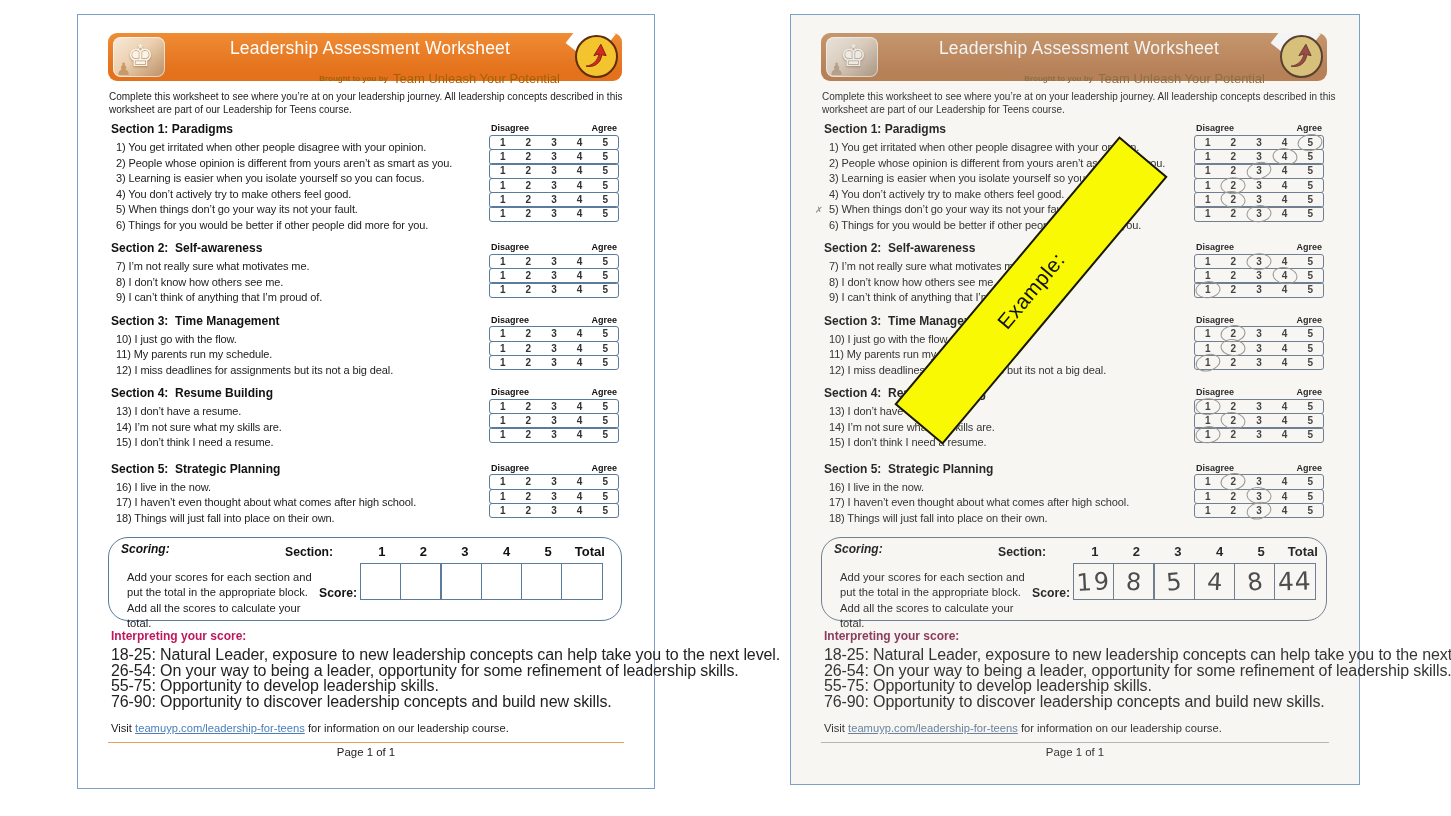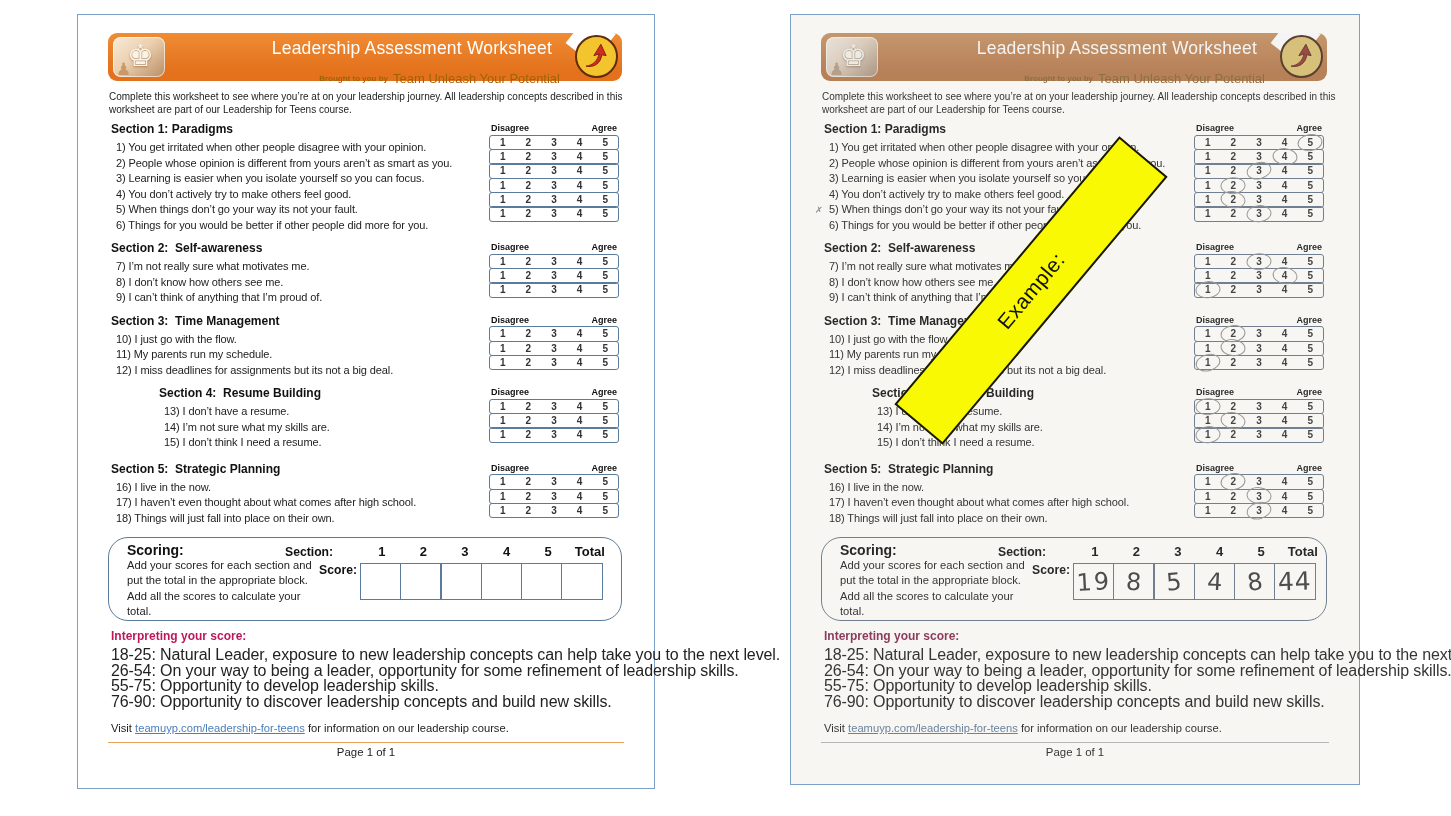--- a/index.html
+++ b/index.html
@@ -13,51 +13,51 @@
   .page--photo .inner{filter:saturate(0.55) contrast(0.82) brightness(1.05);}
 
   
   .header-band{position:relative;margin:18px 32px 0 30px;height:48px;}
   .band-bg{position:absolute;inset:0;background:linear-gradient(180deg,#ef8c34 0%,#e4711c 80%);border-radius:9px;overflow:hidden;}
   .band-notch{position:absolute;right:10px;top:-26px;width:34px;height:52px;background:#fff;transform:rotate(38deg);}
   .chess-thumb{position:absolute;left:5px;top:4px;width:52px;height:40px;border-radius:8px;overflow:hidden;
     background:linear-gradient(140deg,#f8ead9 0%,#ecd0b0 45%,#b98d63 100%);box-shadow:inset 0 0 0 1px rgba(255,255,255,.6);}
   .chess-thumb .king{position:absolute;left:14px;top:1px;font-size:30px;color:#fbf3e8;text-shadow:0 1px 2px rgba(110,70,30,.5);}
   .chess-thumb .pawn{position:absolute;left:3px;bottom:-3px;font-size:17px;color:#c89a6a;}
-  .band-title{position:absolute;left:80px;right:70px;top:5px;text-align:right;color:#fff;font-size:17.5px;letter-spacing:.2px;white-space:nowrap;}
+  .band-title{position:absolute;left:80px;right:70px;top:5px;text-align:center;color:#fff;font-size:17.5px;letter-spacing:.2px;white-space:nowrap;}
   .band-sub{position:absolute;right:62px;top:38px;color:#a16207;white-space:nowrap;font-size:13px;}
   .band-sub .pre{font-size:8px;font-weight:bold;margin-right:5px;vertical-align:2px;}
   .logo{position:absolute;right:4px;top:2px;width:43px;height:43px;border-radius:50%;
         background:#f4c42e;border:2.5px solid #5f2c0c;box-sizing:border-box;}
   .logo svg{position:absolute;inset:2px;}
 
   
   .intro{margin:9px 33px 0 31px;width:520px;font-size:10px;line-height:13px;}
 
   
   .sections{margin:6px 35px 0 33px;}
   .section{position:relative;margin-bottom:8px;}
-  .section:nth-child(4){margin-bottom:11px;margin-left:48px;}
+  .section:nth-child(4){margin-bottom:11px;}
   .sec-title{font-weight:bold;font-size:12px;color:#111;height:18px;white-space:pre;}
   .q{position:relative;font-size:11px;letter-spacing:-0.1px;height:15.5px;line-height:15.5px;white-space:nowrap;padding-left:5px;}
   .x-mark{position:absolute;left:-9px;top:1px;font-size:9px;color:#8a8a8a;transform:rotate(8deg);}
   .rate{position:absolute;top:1px;right:0;width:130px;}
   .rate-head{display:flex;justify-content:space-between;font-size:9px;font-weight:bold;height:13px;padding:0 2px;color:#111;}
   .rate-row{display:flex;height:15.5px;border:1.2px solid #5b7b9c;border-radius:3px;margin-top:-1.2px;box-sizing:border-box;}
   .rate-cell{flex:1;text-align:center;font-size:10px;line-height:13px;font-weight:600;color:#333;position:relative;}
   .circle-mark{position:absolute;left:50%;top:50%;width:23px;height:15px;border:1.6px solid #979590;border-radius:50%;}
 
   
   .scorebox{position:relative;margin:11px 32px 0 30px;height:84px;border:1.6px solid #5b7b9c;border-radius:20px;box-sizing:border-box;}
-  .sc-title{position:absolute;left:18px;top:4px;font-size:14px;font-weight:bold;color:#111;}
-  .sc-text{position:absolute;left:18px;top:20px;width:200px;font-size:11.2px;line-height:15.3px;}
+  .sc-title{position:absolute;left:12px;top:4px;font-size:12px;font-weight:bold;color:#111;font-style:italic;}
+  .sc-text{position:absolute;left:18px;top:32px;width:200px;font-size:11.2px;line-height:15.3px;}
   .sc-sectionrow{position:absolute;left:176px;top:6px;display:flex;align-items:center;}
   .sc-seclabel{width:72px;text-align:left;padding-right:4px;font-size:12.2px;font-weight:bold;color:#111;}
   .sc-col{width:41.6px;text-align:center;font-size:13px;font-weight:bold;color:#111;}
-  .sc-scorerow{position:absolute;left:176px;top:25px;display:flex;align-items:flex-start;}
+  .sc-scorerow{position:absolute;left:176px;top:25px;display:flex;align-items:flex-end;}
   .sc-scorelabel{width:72px;text-align:right;padding-right:4px;font-size:12.2px;font-weight:bold;color:#111;}
   .sc-cells{display:flex;}
   .sc-cell{width:41.6px;height:37px;border:1.3px solid #5b7b9c;margin-left:-1.3px;box-sizing:border-box;position:relative;}
   .hw{position:absolute;inset:0;display:flex;align-items:center;justify-content:center;
       font-family:"DejaVu Sans", sans-serif;font-size:24px;color:#3d3d3d;}
   .hw0{transform:rotate(-3deg);letter-spacing:2px;}
   .hw1{transform:rotate(4deg);}
   .hw2{transform:rotate(-5deg);}
   .hw3{transform:rotate(3deg);}
   .hw4{transform:rotate(-8deg);}

